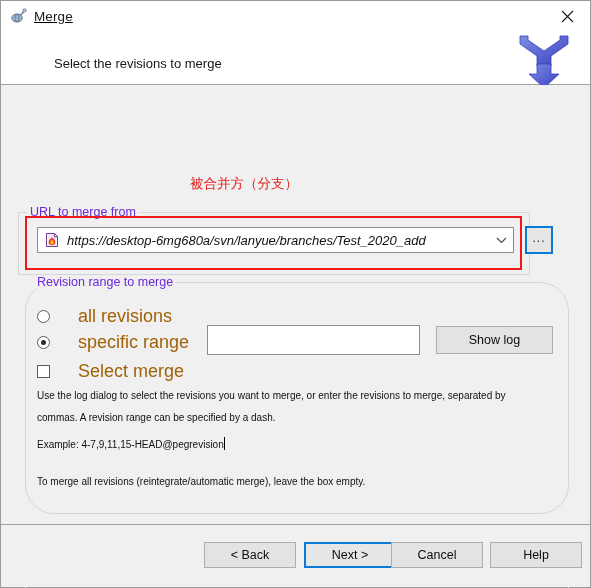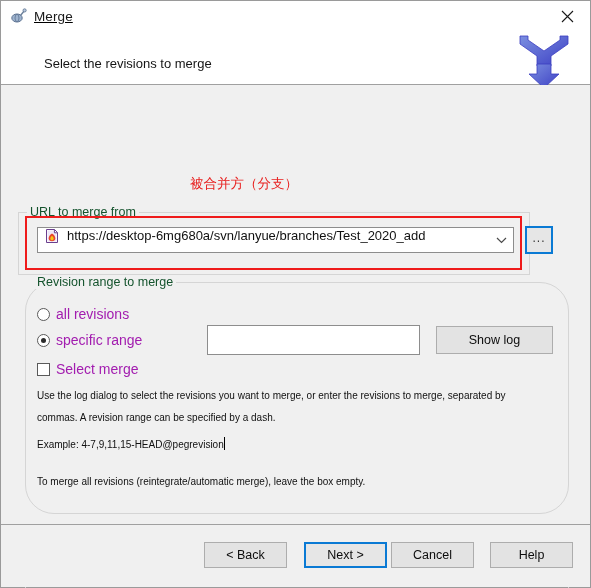--- a/index.html
+++ b/index.html
@@ -73,21 +73,21 @@
   .header-title {
     position: absolute;
     left: 17px;
     top: 4px;
     font-size: 14px;
     font-weight: bold;
     color: #0f0f0f;
   }
   .header-sub {
     position: absolute;
-    left: 43px;
+    left: 53px;
     top: 24px;
     font-size: 13px;
     color: #151515;
   }
   .header-logo {
     position: absolute;
     right: 8px;
     top: -2px;
     width: 76px;
     height: 60px;
@@ -125,41 +125,42 @@
     border: 1px solid #d5d5d5;
     box-sizing: border-box;
   }
   .group-legend {
     position: absolute;
     top: -8px;
     left: 8px;
     background: #f0f0f0;
     padding: 0 3px;
     font-size: 12.5px;
-    color: #14532d;
+    color: #6d28d9;
     white-space: nowrap;
     text-align: center;
   }
   .grp-url { left: 17px; top: 127px; width: 512px; height: 63px; }
   .grp-rev { left: 24px; top: 197px; width: 544px; height: 232px; border-radius: 29px; }
   .grp-wc  { left: 24px; top: 444px; width: 544px; height: 60px; }
 
   
   .combo {
     position: absolute;
     left: 36px;
     top: 142px;
     width: 477px;
     height: 26px;
     background: #ffffff;
     border: 1px solid #8d8d8d;
     box-sizing: border-box;
     display: flex;
-    align-items: flex-start;
+    align-items: center;
     cursor: text;
+    font-style: italic;
   }
   .combo-icon {
     width: 16px;
     height: 16px;
     margin-left: 6px;
     margin-right: 7px;
     flex: none;
     position: relative;
   }
   .combo-text {
@@ -195,22 +196,23 @@
     letter-spacing: 1px;
     padding-bottom: 5px;
   }
 
   
   .opt {
     position: absolute;
     display: flex;
     align-items: center;
     cursor: pointer;
-    font-size: 14px;
-    color: #a21caf;
+    font-size: 18px;
+    color: #a16207;
+    gap: 22px;
   }
   .radio {
     width: 13px;
     height: 13px;
     border: 1px solid #5a5a5a;
     border-radius: 50%;
     background: #fff;
     margin-right: 6px;
     flex: none;
     position: relative;
@@ -295,21 +297,21 @@
     left: 0;
     right: 0;
     bottom: 0;
     height: 62px;
     border-top: 1px solid #a0a0a0;
     background: #f0f0f0;
   }
   .fbtn {
     position: absolute;
     top: 17px;
-    width: 83px;
+    width: 92px;
     height: 26px;
     background: #e3e3e3;
     border: 1px solid #adadad;
     box-sizing: border-box;
     display: flex;
     align-items: center;
     justify-content: center;
     font-size: 12.5px;
     color: #0d0d0d;
     cursor: pointer;

